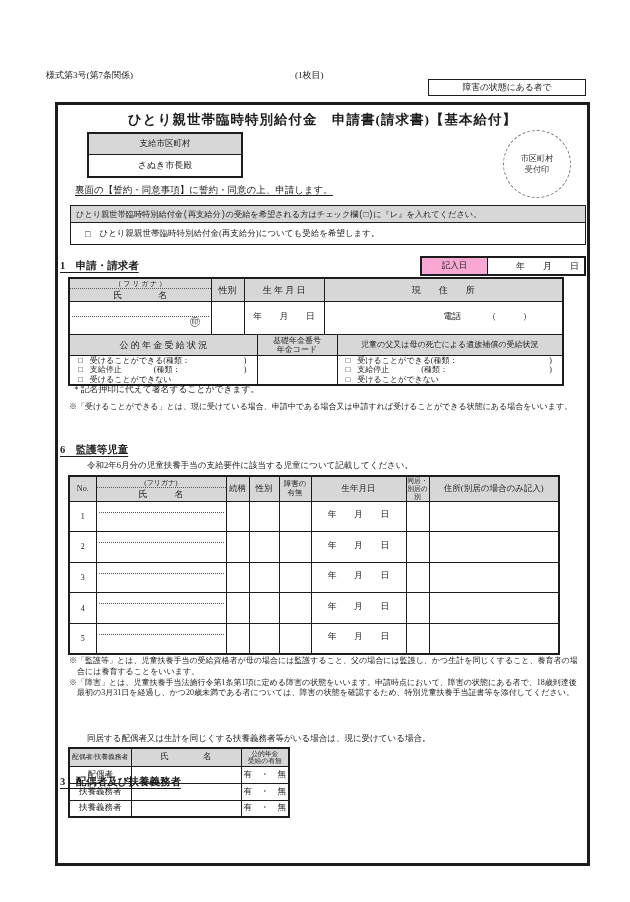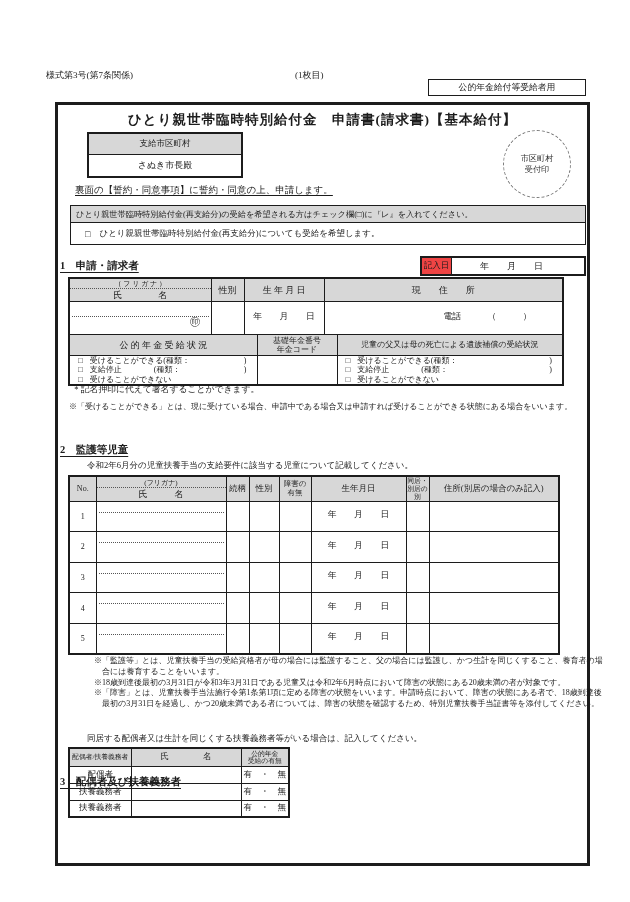--- a/index.html
+++ b/index.html
@@ -41,33 +41,33 @@
     border: 1px dashed #777; border-radius: 50%;
     display: flex; flex-direction: column; align-items: center; justify-content: center;
     font-size: 8.2px; line-height: 11px; color: #333;
   }
 
   .pledge { left: 17px; top: 79px; font-size: 9.5px;
     text-decoration: underline; text-underline-offset: 2px; }
 
   .resupply { left: 12px; top: 100px; width: 516px; border: 1.5px solid #1c1c1c; }
   .resupply .banner { height: 17px; background: #d7d7d7; border-bottom: 1px solid #1c1c1c;
-    display: flex; align-items: center; padding-left: 5px; font-size: 8.2px; }
+    display: flex; align-items: center; padding-left: 5px; font-size: 8.2px; font-family: Liberation Mono, monospace; }
   .resupply .chkrow { height: 21px; display: flex; align-items: center; padding-left: 14px; font-size: 8.5px; }
   .resupply .chkrow .box { margin-right: 9px; font-size: 9px; }
 
   .sec-head { font-size: 10.5px; font-weight: bold;
     text-decoration: underline; text-underline-offset: 2.5px; }
   .h1 { left: 2px; top: 154px; text-align: center; }
   .h2 { left: 2px; top: 338px; }
   .h3 { left: 2px; top: 646px; margin-top: 24px; }
 
   .entry-box { left: 362px; top: 151px; width: 166px; height: 20px;
     border: 2px solid #1c1c1c; display: flex; }
-  .entry-box .lbl { width: 30px; background: #ef4444; border-right: 1px solid #1c1c1c;
+  .entry-box .lbl { width: 66px; background: #f9a8d4; border-right: 1px solid #1c1c1c;
     display: flex; align-items: center; justify-content: center; font-size: 8.5px; }
   .entry-box .val { flex: 1; display: flex; align-items: center; font-size: 9px; padding-left: 28px; }
 
   table { border-collapse: collapse; table-layout: fixed; }
   table.bt { border: 2px solid #1c1c1c; }
   td { border: 1px solid #1c1c1c; padding: 0; vertical-align: middle; font-size: 9px; overflow: hidden; }
   td.gray { background: #d7d7d7; text-align: center; }
   .prel { white-space: pre-line; }
 
   .applicant { left: 10px; top: 172px; width: 494px; padding-left: 20px; }
@@ -86,21 +86,21 @@
   .phone { justify-content: flex-start; padding-left: 100px; margin-left: 19px; }
   .smallhdr { font-size: 8px; line-height: 9.5px; }
   .optcell { vertical-align: top; }
   .opt { display: flex; align-items: baseline; padding: 0 10px 0 8px; font-size: 8px; line-height: 9.3px; }
   .opt .box { margin-right: 7px; }
   .opt .close { margin-left: auto; }
 
   .signnote { left: 14px; top: 279px; font-size: 8.8px; }
   .notes { left: 11px; width: 514px; font-size: 8px; line-height: 11px; }
   .n1 { top: 296px; }
-  .n2 { top: 551px; line-height: 10.8px; margin-left: 25px; }
+  .n2 { top: 551px; line-height: 10.8px; }
   .note { padding-left: 8px; text-indent: -8px; }
 
   .instr { left: 29px; font-size: 8.5px; }
   .i2 { top: 355px; }
   .i3 { top: 628px; }
 
   .children { left: 10px; top: 370px; width: 490px; }
   .children tr.hd { height: 25px; }
   .children tr.data { height: 30.6px; }
   .children td { font-size: 8.5px; }
@@ -115,21 +115,21 @@
   .spouse tr.data { height: 17px; }
   .spouse td { font-size: 8.5px; text-align: center; }
   .spouse td.th1 { font-size: 6.8px; }
   .spouse td.th3 { font-size: 6.8px; line-height: 7.6px; }
 </style>
 </head>
 <body>
 
 <div class="abs form-no">様式第3号(第7条関係)</div>
 <div class="abs sheet-label">(1枚目)</div>
-<div class="abs tag-box">公的年金給付等受給者用</div>
+<div class="abs tag-box">障害の状態にある者で</div>
 
 <div class="abs outer">
 
   <div class="abs title">ひとり親世帯臨時特別給付金　申請書(請求書)【基本給付】</div>
 
   <div class="abs muni-box">
     <div class="row1">支給市区町村</div>
     <div class="row2">さぬき市長殿</div>
   </div>
 
@@ -230,21 +230,21 @@
     </tr>
   </tbody>
     </table>
 
   <div class="abs signnote">＊記名押印に代えて署名することができます。</div>
 
   <div class="abs notes n1">
     <div class="note">※「受けることができる」とは、現に受けている場合、申請中である場合又は申請すれば受けることができる状態にある場合をいいます。</div>
   </div>
 
-  <div class="abs sec-head h2">2　監護等児童</div>
+  <div class="abs sec-head h2">6　監護等児童</div>
   <div class="abs instr i2">令和2年6月分の児童扶養手当の支給要件に該当する児童について記載してください。</div>
 
   <table class="abs bt children">
     <colgroup>
         <col style="width:27px">
         <col style="width:130px">
         <col style="width:23px">
         <col style="width:30px">
         <col style="width:32px">
         <col style="width:95px">
@@ -336,26 +336,25 @@
             <div class="bottext">年　　月　　日</div>
           </td>
       <td></td>
       <td></td>
     </tr>
   </tbody>
     </table>
 
   <div class="abs notes n2">
     <div class="note">※「監護等」とは、児童扶養手当の受給資格者が母の場合には監護すること、父の場合には監護し、かつ生計を同じくすること、養育者の場合には養育することをいいます。</div>
-    <div class="note">※18歳到達後最初の3月31日が令和3年3月31日である児童又は令和2年6月時点において障害の状態にある20歳未満の者が対象です。</div>
     <div class="note">※「障害」とは、児童扶養手当法施行令第1条第1項に定める障害の状態をいいます。申請時点において、障害の状態にある者で、18歳到達後最初の3月31日を経過し、かつ20歳未満である者については、障害の状態を確認するため、特別児童扶養手当証書等を添付してください。</div>
   </div>
 
   <div class="abs sec-head h3">3　配偶者及び扶養義務者</div>
-  <div class="abs instr i3">同居する配偶者又は生計を同じくする扶養義務者等がいる場合は、記入してください。</div>
+  <div class="abs instr i3">同居する配偶者又は生計を同じくする扶養義務者等がいる場合は、現に受けている場合。</div>
 
   <table class="abs bt spouse">
     <colgroup>
         <col style="width:62px">
         <col style="width:110px">
         <col style="width:48px">
       </colgroup>
     <tbody>
         <tr class="hd">
       <td class="gray th1">配偶者/扶養義務者</td>

